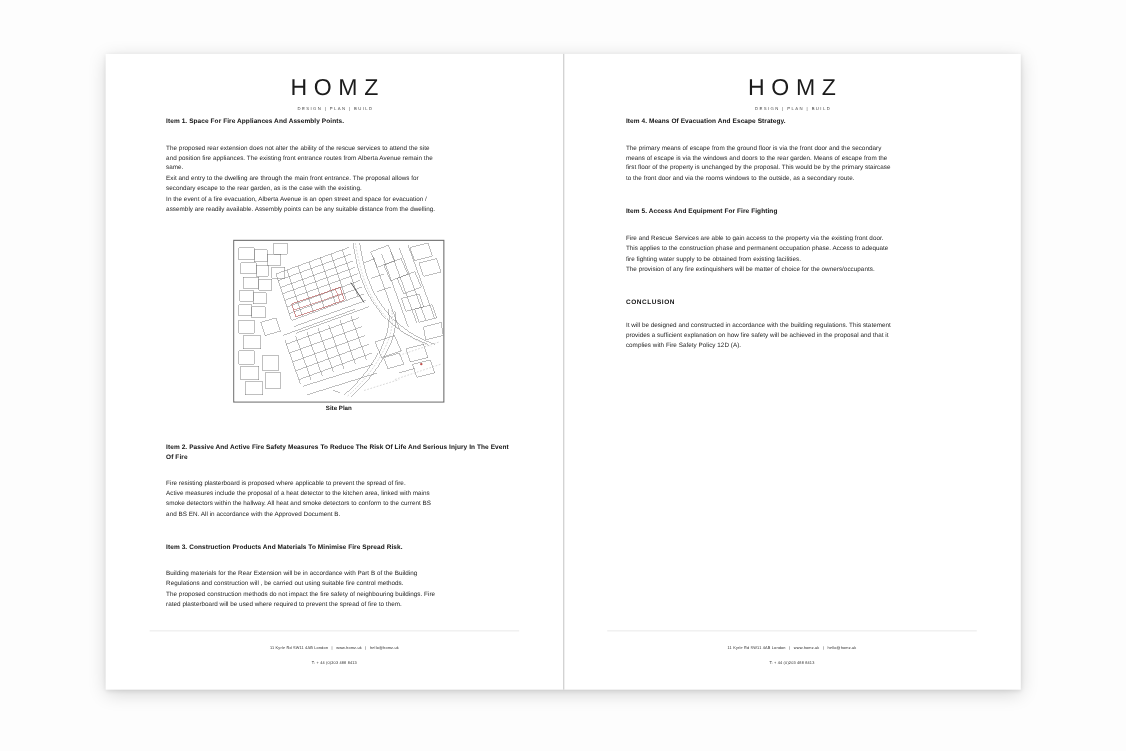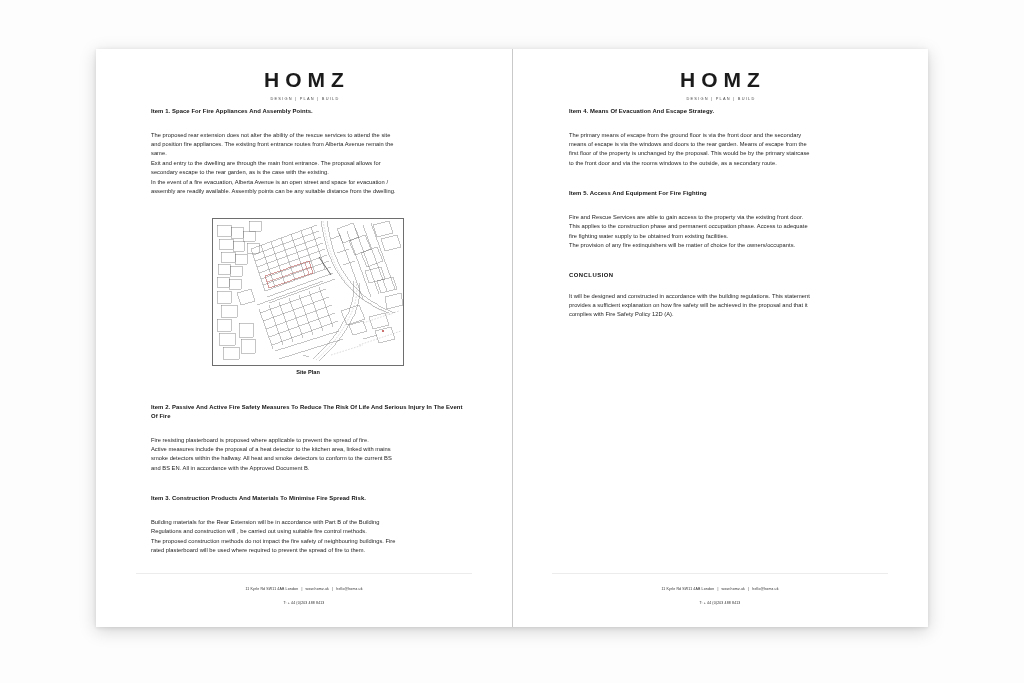--- a/index.html
+++ b/index.html
@@ -47,21 +47,21 @@
   
   .letterhead {
     text-align: center;
     padding-top: 20px;
   }
   .wordmark {
     font-family: "Liberation Sans", sans-serif;
     font-size: 21px;
     letter-spacing: 6px;
     color: #1b1b1b;
-    font-weight: 700;
+    font-weight: 400;
     line-height: 1;
     padding-left: 6px;
   }
   .tagline {
     margin-top: 6px;
     font-size: 3.9px;
     letter-spacing: 1.25px;
     color: #4a4a4a;
     padding-left: 2px;
   }

